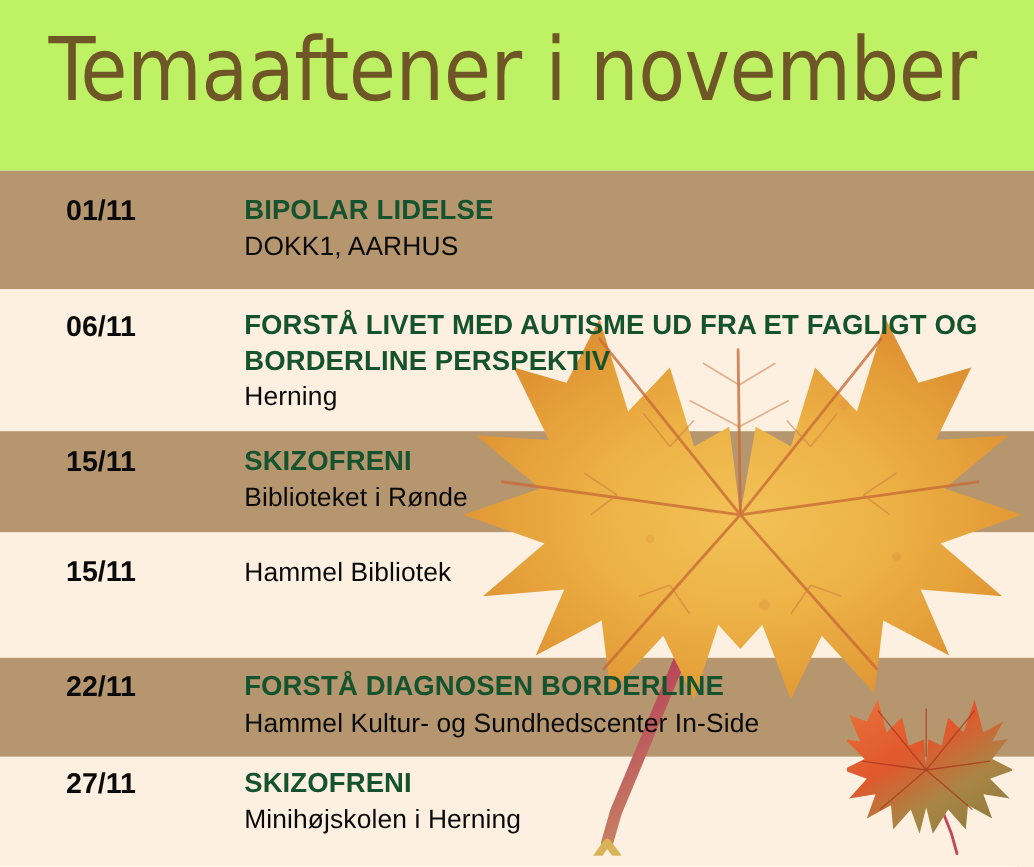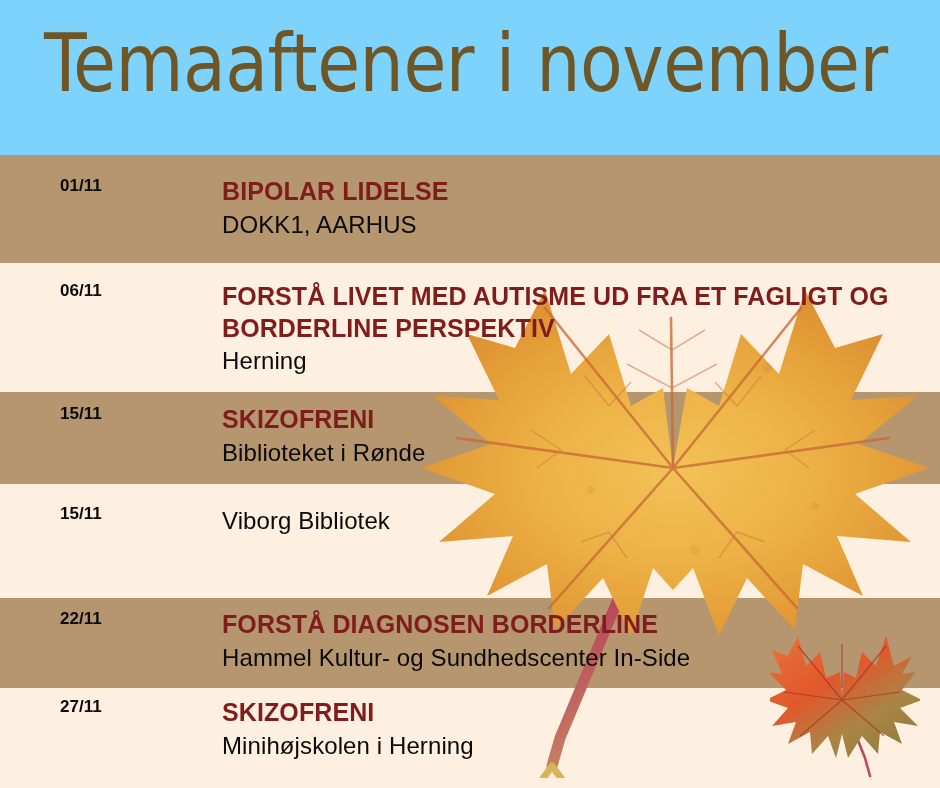--- a/index.html
+++ b/index.html
@@ -19,21 +19,21 @@
     background: #ffffff;
   }
 
   
   #title-bar {
     position: absolute;
     left: 0;
     top: 0;
     width: 940px;
     height: 155px;
-    background: #7dd3fc;
+    background: #bef264;
     z-index: 6;
   }
   #poster-title {
     position: absolute;
     left: 44px;
     top: 24px;
     width: 860px;
     font-family: "Liberation Sans Narrow", "DejaVu Sans Condensed", "Liberation Sans", sans-serif;
     font-size: 80px;
     font-weight: 400;
@@ -101,34 +101,34 @@
     left: 0;
     width: 940px;
     display: flex;
     align-items: flex-start;
   }
   .row-date {
     position: absolute;
     left: 60px;
     width: 150px;
     text-align: left;
-    font-size: 17px;
+    font-size: 26px;
     font-weight: bold;
     color: #0a0a0a;
     letter-spacing: 0px;
   }
   .row-body {
     position: absolute;
     left: 222px;
     width: 700px;
   }
   .row-title {
     font-size: 25px;
     font-weight: bold;
-    color: #7f1d1d;
+    color: #14532d;
     line-height: 1.26;
     letter-spacing: 0.1px;
   }
   .row-venue {
     font-size: 24px;
     font-weight: 400;
     color: #0a0a0a;
     line-height: 1.28;
     margin-top: 2px;
     letter-spacing: 0.1px;
@@ -258,21 +258,21 @@
       <div class="row" style="top: 404px;">
         <div class="row-date">15/11</div>
         <div class="row-body">
           <div class="row-title">SKIZOFRENI</div>
           <div class="row-venue">Biblioteket i Rønde</div>
         </div>
       </div>
       <div class="row" style="top: 504px;">
         <div class="row-date">15/11</div>
         <div class="row-body">
-          <div class="row-venue">Viborg Bibliotek</div>
+          <div class="row-venue">Hammel Bibliotek</div>
         </div>
       </div>
       <div class="row" style="top: 609px;">
         <div class="row-date">22/11</div>
         <div class="row-body">
           <div class="row-title">FORSTÅ DIAGNOSEN BORDERLINE</div>
           <div class="row-venue">Hammel Kultur- og Sundhedscenter In-Side</div>
         </div>
       </div>
       <div class="row" style="top: 697px;">

